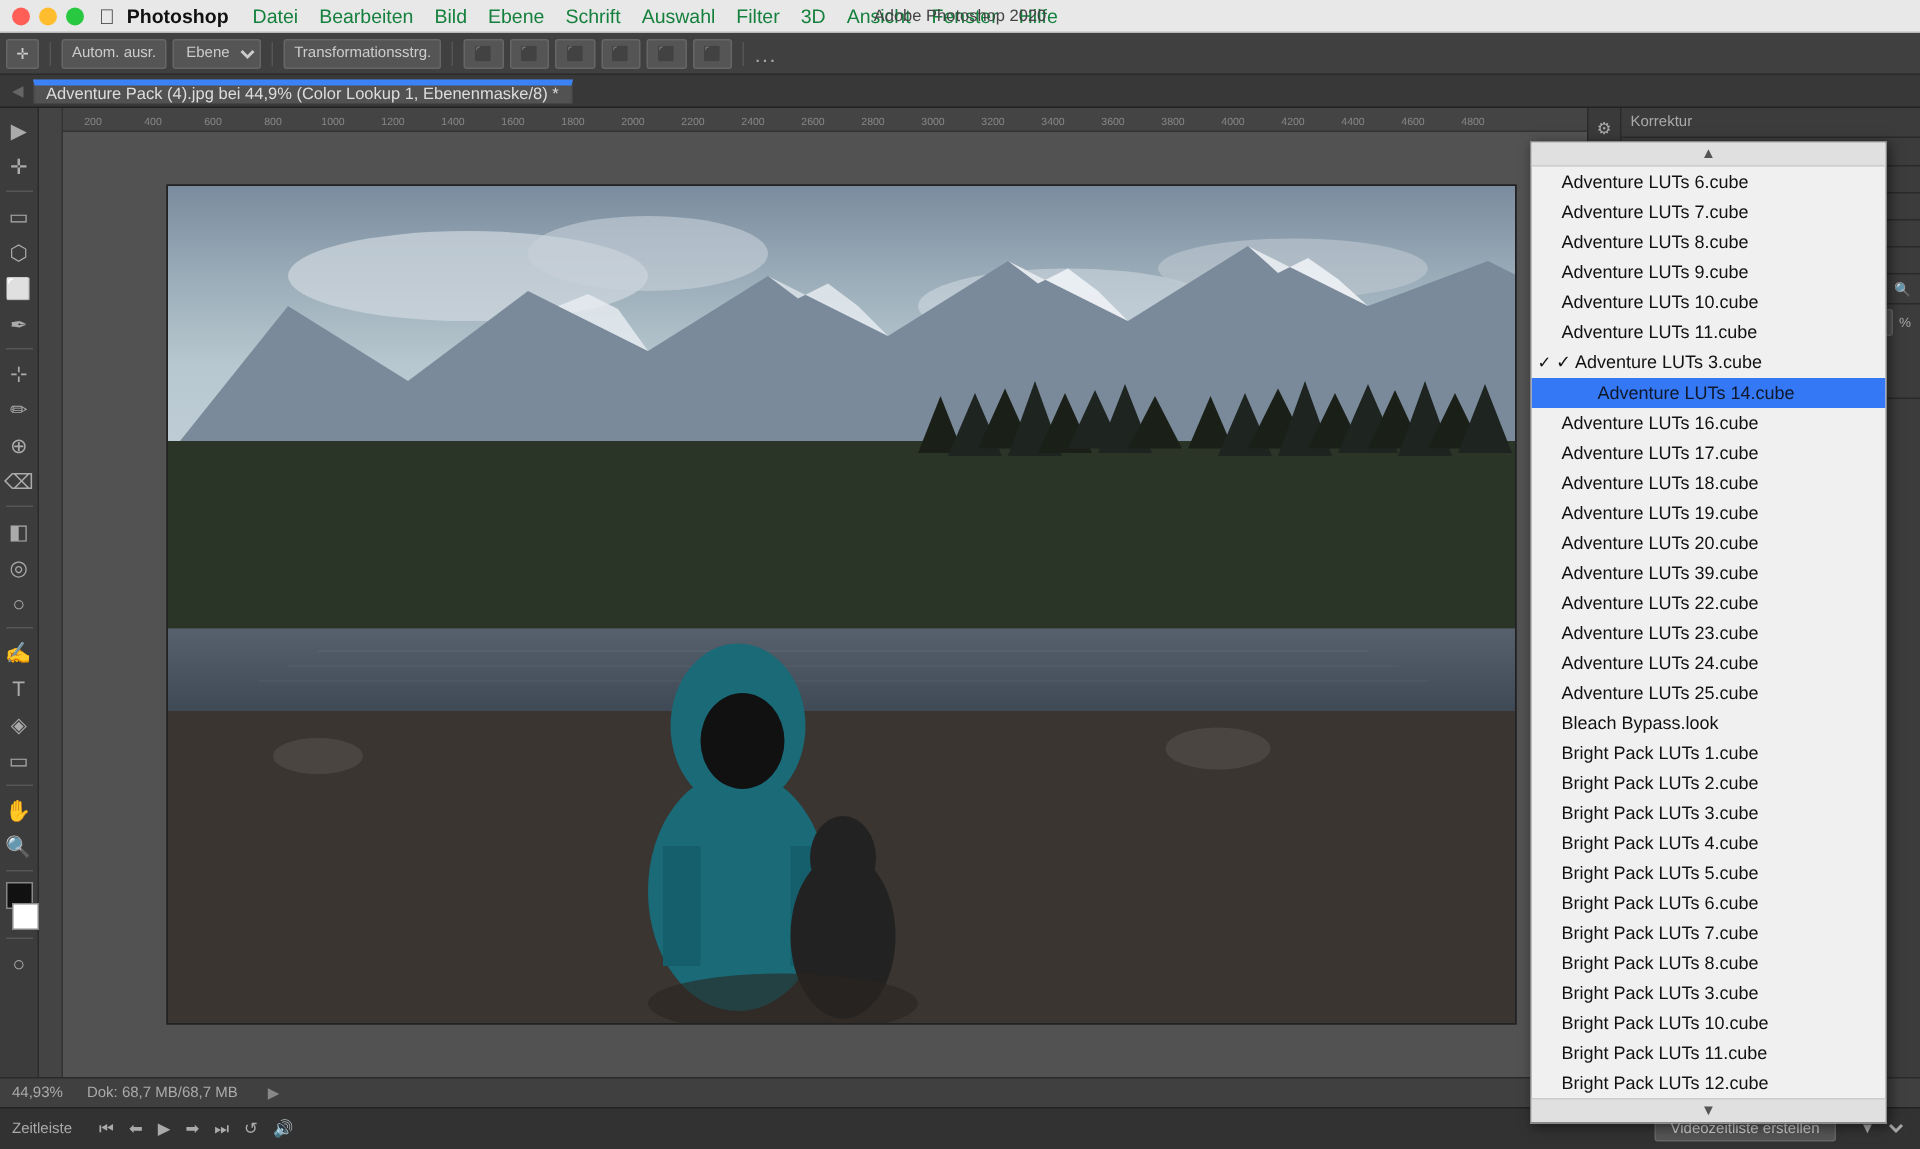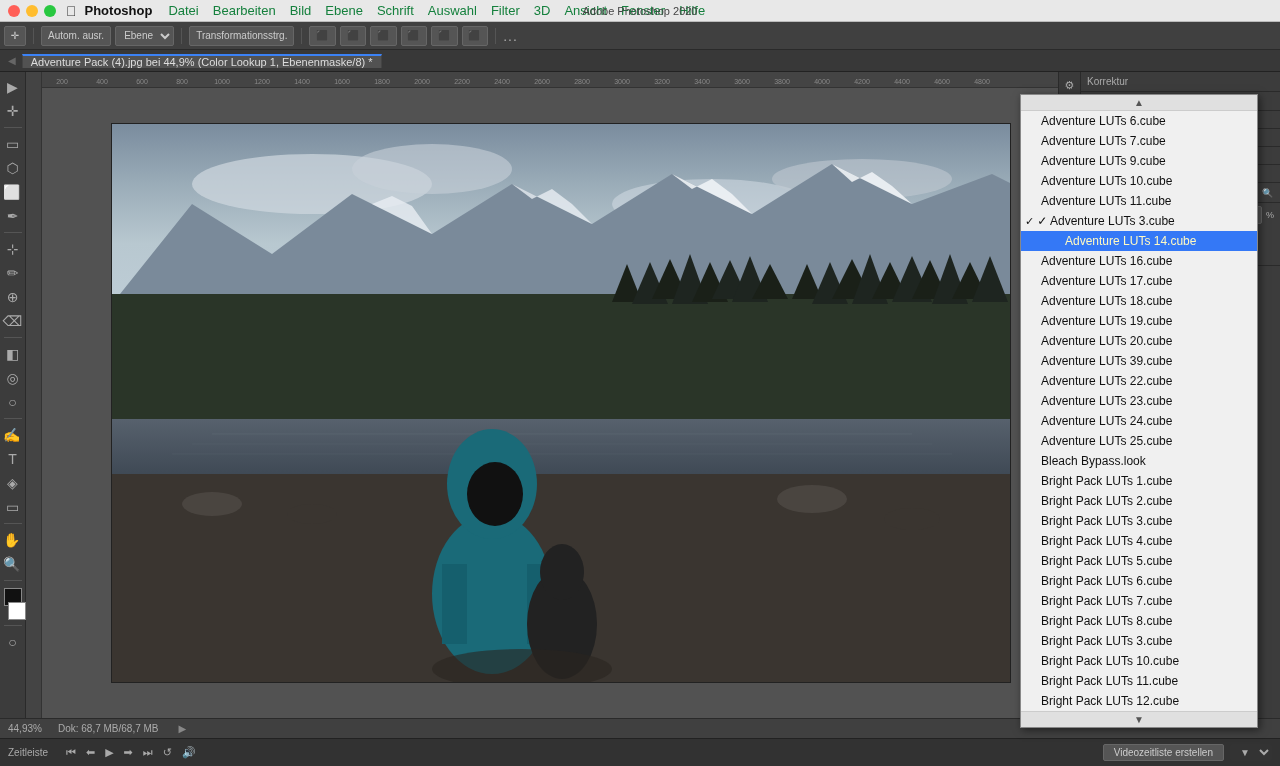--- a/index.html
+++ b/index.html
@@ -70,21 +70,21 @@
       max-height: 680px;
     }
     .dropdown-item {
       padding: 2px 20px;
       font-size: 12px;
       color: #111;
       cursor: pointer;
       white-space: nowrap;
       line-height: 16px;
     }
-    .dropdown-item.selected { background: #3478f6; color: #fef9c3; padding-left: 44px; }
+    .dropdown-item.selected { background: #3478f6; color: #0f172a; padding-left: 44px; }
     .dropdown-item.checked { padding-left: 4px; }
     .dropdown-item.checked::before { content: '✓ '; font-size: 11px; }
     .dropdown-scroll-up { text-align: center; font-size: 10px; color: #555; padding: 2px; background: #e0e0e0; border-bottom: 1px solid #ccc; }
     .dropdown-scroll-down { text-align: center; font-size: 10px; color: #555; padding: 2px; background: #e0e0e0; border-top: 1px solid #ccc; position: sticky; bottom: 0; }
     #status-bar { height: 20px; background: #404040; border-top: 1px solid #2a2a2a; display: flex; align-items: center; padding: 0 8px; font-size: 10px; color: #aaa; gap: 16px; }
     #timeline-bar { height: 28px; background: #323232; border-top: 1px solid #222; display: flex; align-items: center; padding: 0 8px; gap: 6px; }
     .timeline-btn { background: none; border: none; color: #aaa; font-size: 11px; cursor: pointer; padding: 2px 4px; }
     .timeline-create-btn { margin-left: auto; background: #555; border: 1px solid #666; color: #ccc; padding: 2px 10px; font-size: 10px; border-radius: 2px; cursor: pointer; }
     .timeline-select { background: #333; border: none; color: #aaa; font-size: 10px; padding: 2px 6px; border-radius: 2px; }
   </style>
@@ -132,21 +132,21 @@
   <button class="toolbar-btn">⬛</button>
   <button class="toolbar-btn">⬛</button>
   <button class="toolbar-btn">⬛</button>
   <button class="toolbar-btn">⬛</button>
   <div class="toolbar-separator"></div>
   <span class="toolbar-dots">...</span>
 </div>
 
 <div id="filebar">
   <span style="color:#666;margin-right:6px;font-size:10px;">◀</span>
-  <span class="file-tab" style="background:#525252;color:#ddd;border-top:2px solid #3b82f6;border-left:1px solid #444;border-right:1px solid #444;text-align:center;">Adventure Pack (4).jpg bei 44,9% (Color Lookup 1, Ebenenmaske/8) *</span>
+  <span class="file-tab" style="background:#525252;color:#ddd;border-top:4px solid #3b82f6;border-left:1px solid #444;border-right:1px solid #444;text-align:center;">Adventure Pack (4).jpg bei 44,9% (Color Lookup 1, Ebenenmaske/8) *</span>
 </div>
 
 <div style="display:flex; width:1280px; height:calc(766px - 22px - 28px - 22px - 48px); position:relative;">
 
   <div id="left-toolbar" style="height:100%;">
     <div class="lt-btn">▶</div>
     <div class="lt-btn">✛</div>
     <div class="lt-separator"></div>
     <div class="lt-btn">▭</div>
     <div class="lt-btn">⬡</div>
@@ -378,20 +378,21 @@
         <span style="font-size:10px;color:#ccc;">Adventure Pack (4).jpg</span>
       </div>
     </div>
   </div>
 
   <div id="dropdown-list">
     <div class="dropdown-scroll-up">▲</div>
     <div id="dropdown-items-container">
         <div class="dropdown-item">Adventure LUTs 6.cube</div>
         <div class="dropdown-item">Adventure LUTs 7.cube</div>
+        <div class="dropdown-item">Adventure LUTs 8.cube</div>
         <div class="dropdown-item">Adventure LUTs 9.cube</div>
         <div class="dropdown-item">Adventure LUTs 10.cube</div>
         <div class="dropdown-item">Adventure LUTs 11.cube</div>
         <div class="dropdown-item checked" style="padding-left: 4px;">✓ Adventure LUTs 3.cube</div>
         <div class="dropdown-item selected">Adventure LUTs 14.cube</div>
         <div class="dropdown-item">Adventure LUTs 16.cube</div>
         <div class="dropdown-item">Adventure LUTs 17.cube</div>
         <div class="dropdown-item">Adventure LUTs 18.cube</div>
         <div class="dropdown-item">Adventure LUTs 19.cube</div>
         <div class="dropdown-item">Adventure LUTs 20.cube</div>

